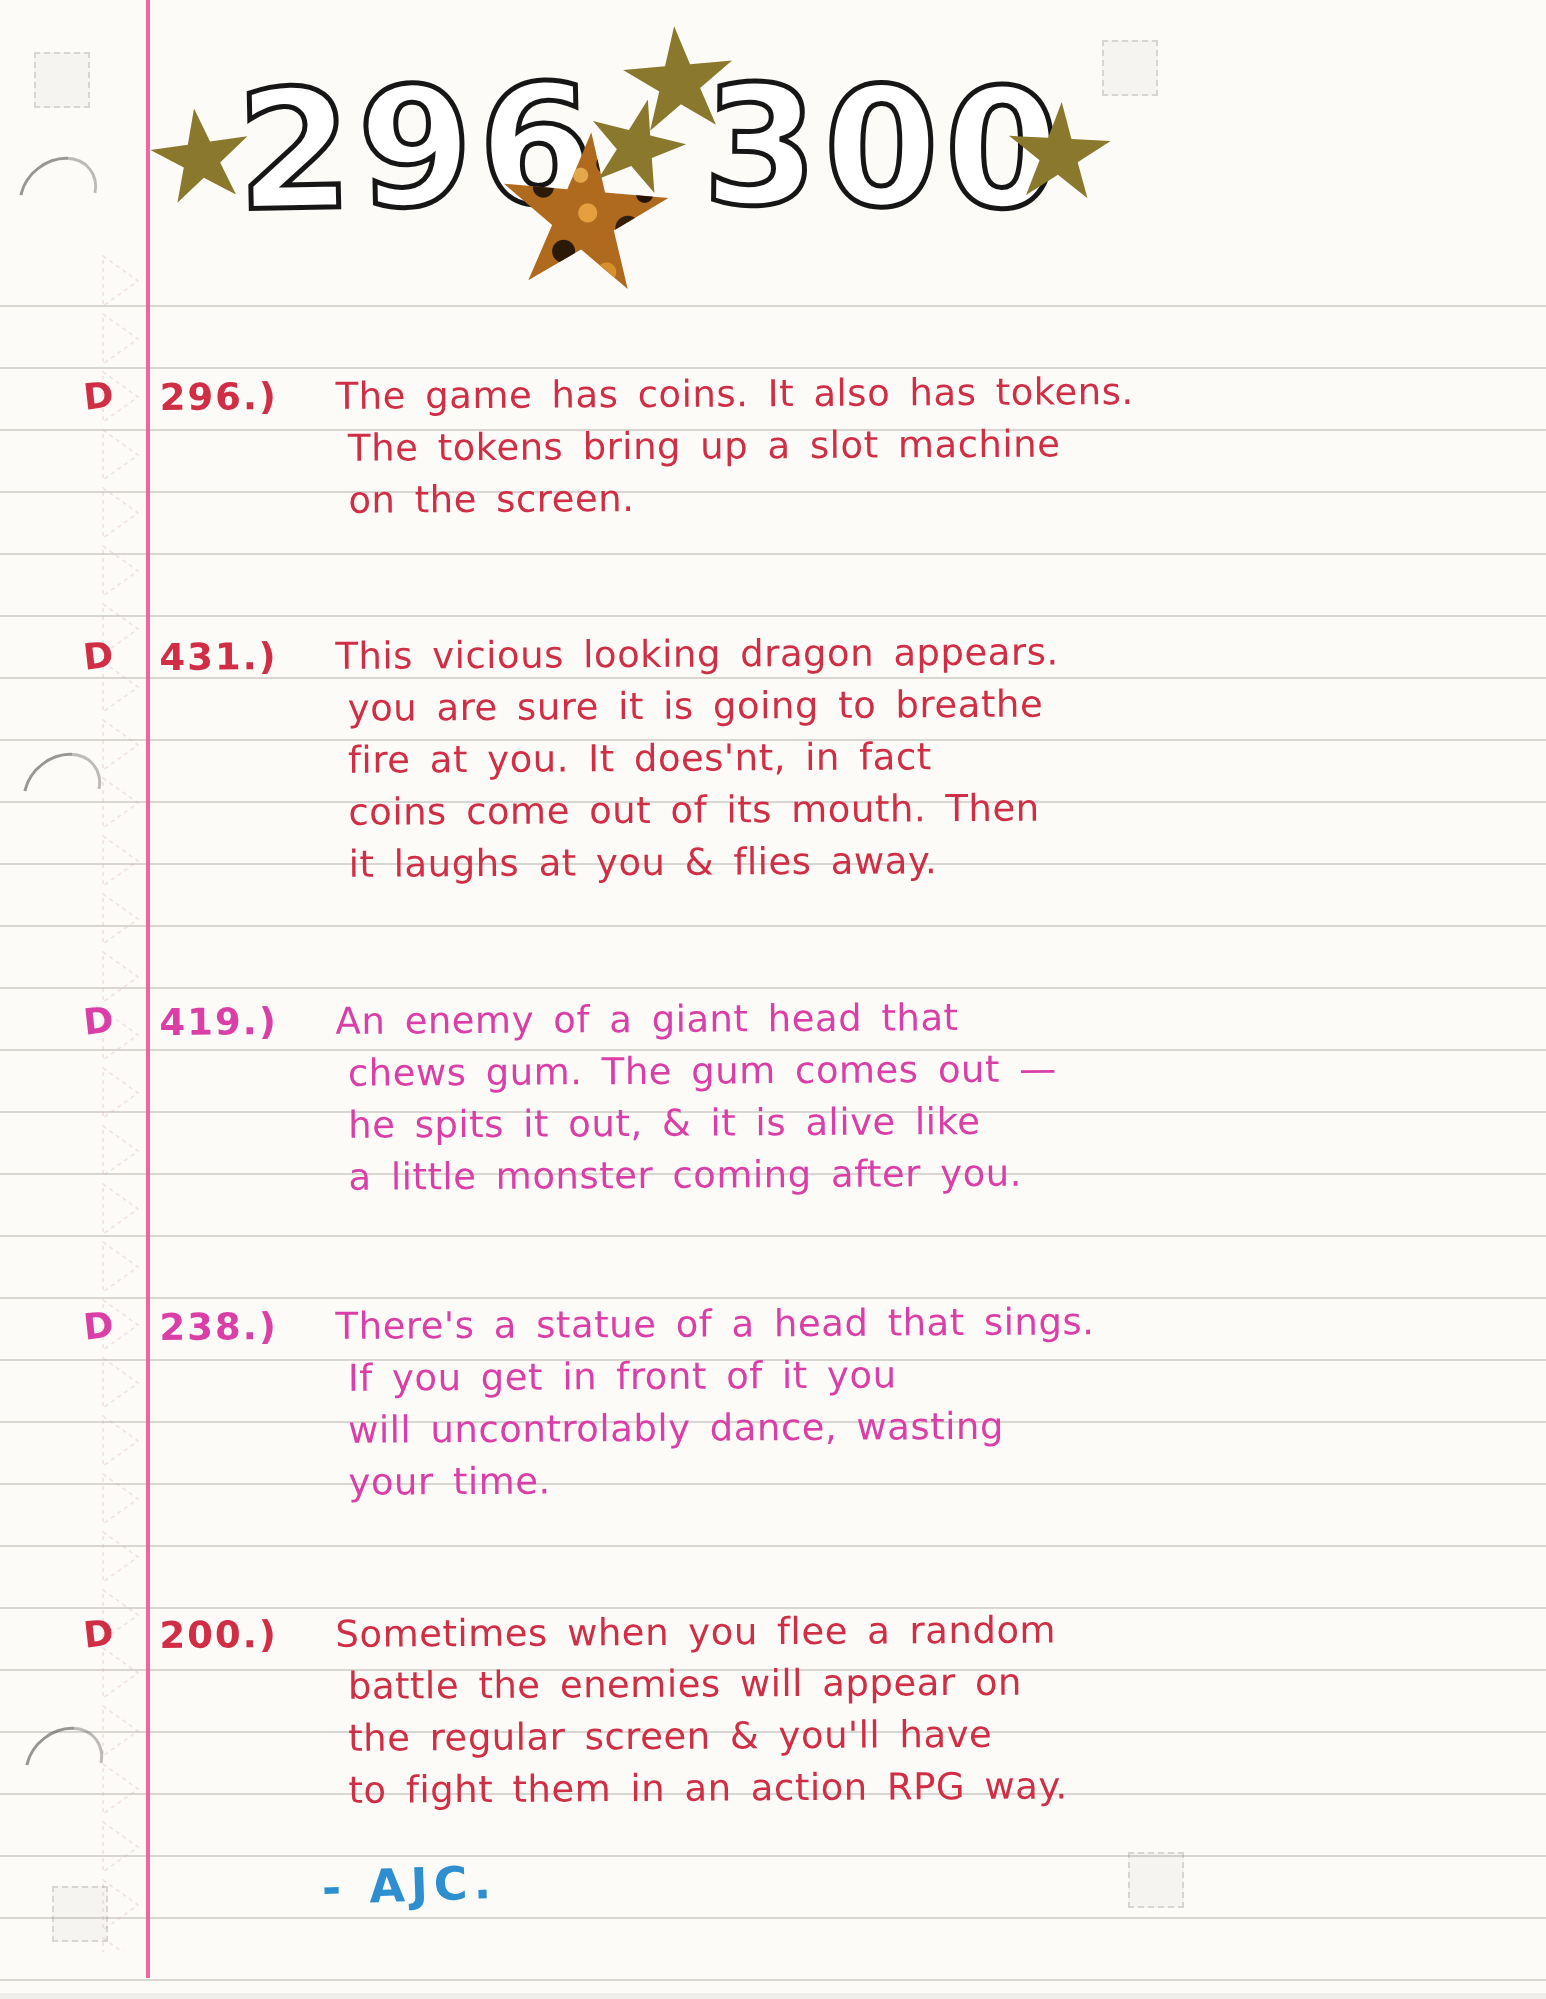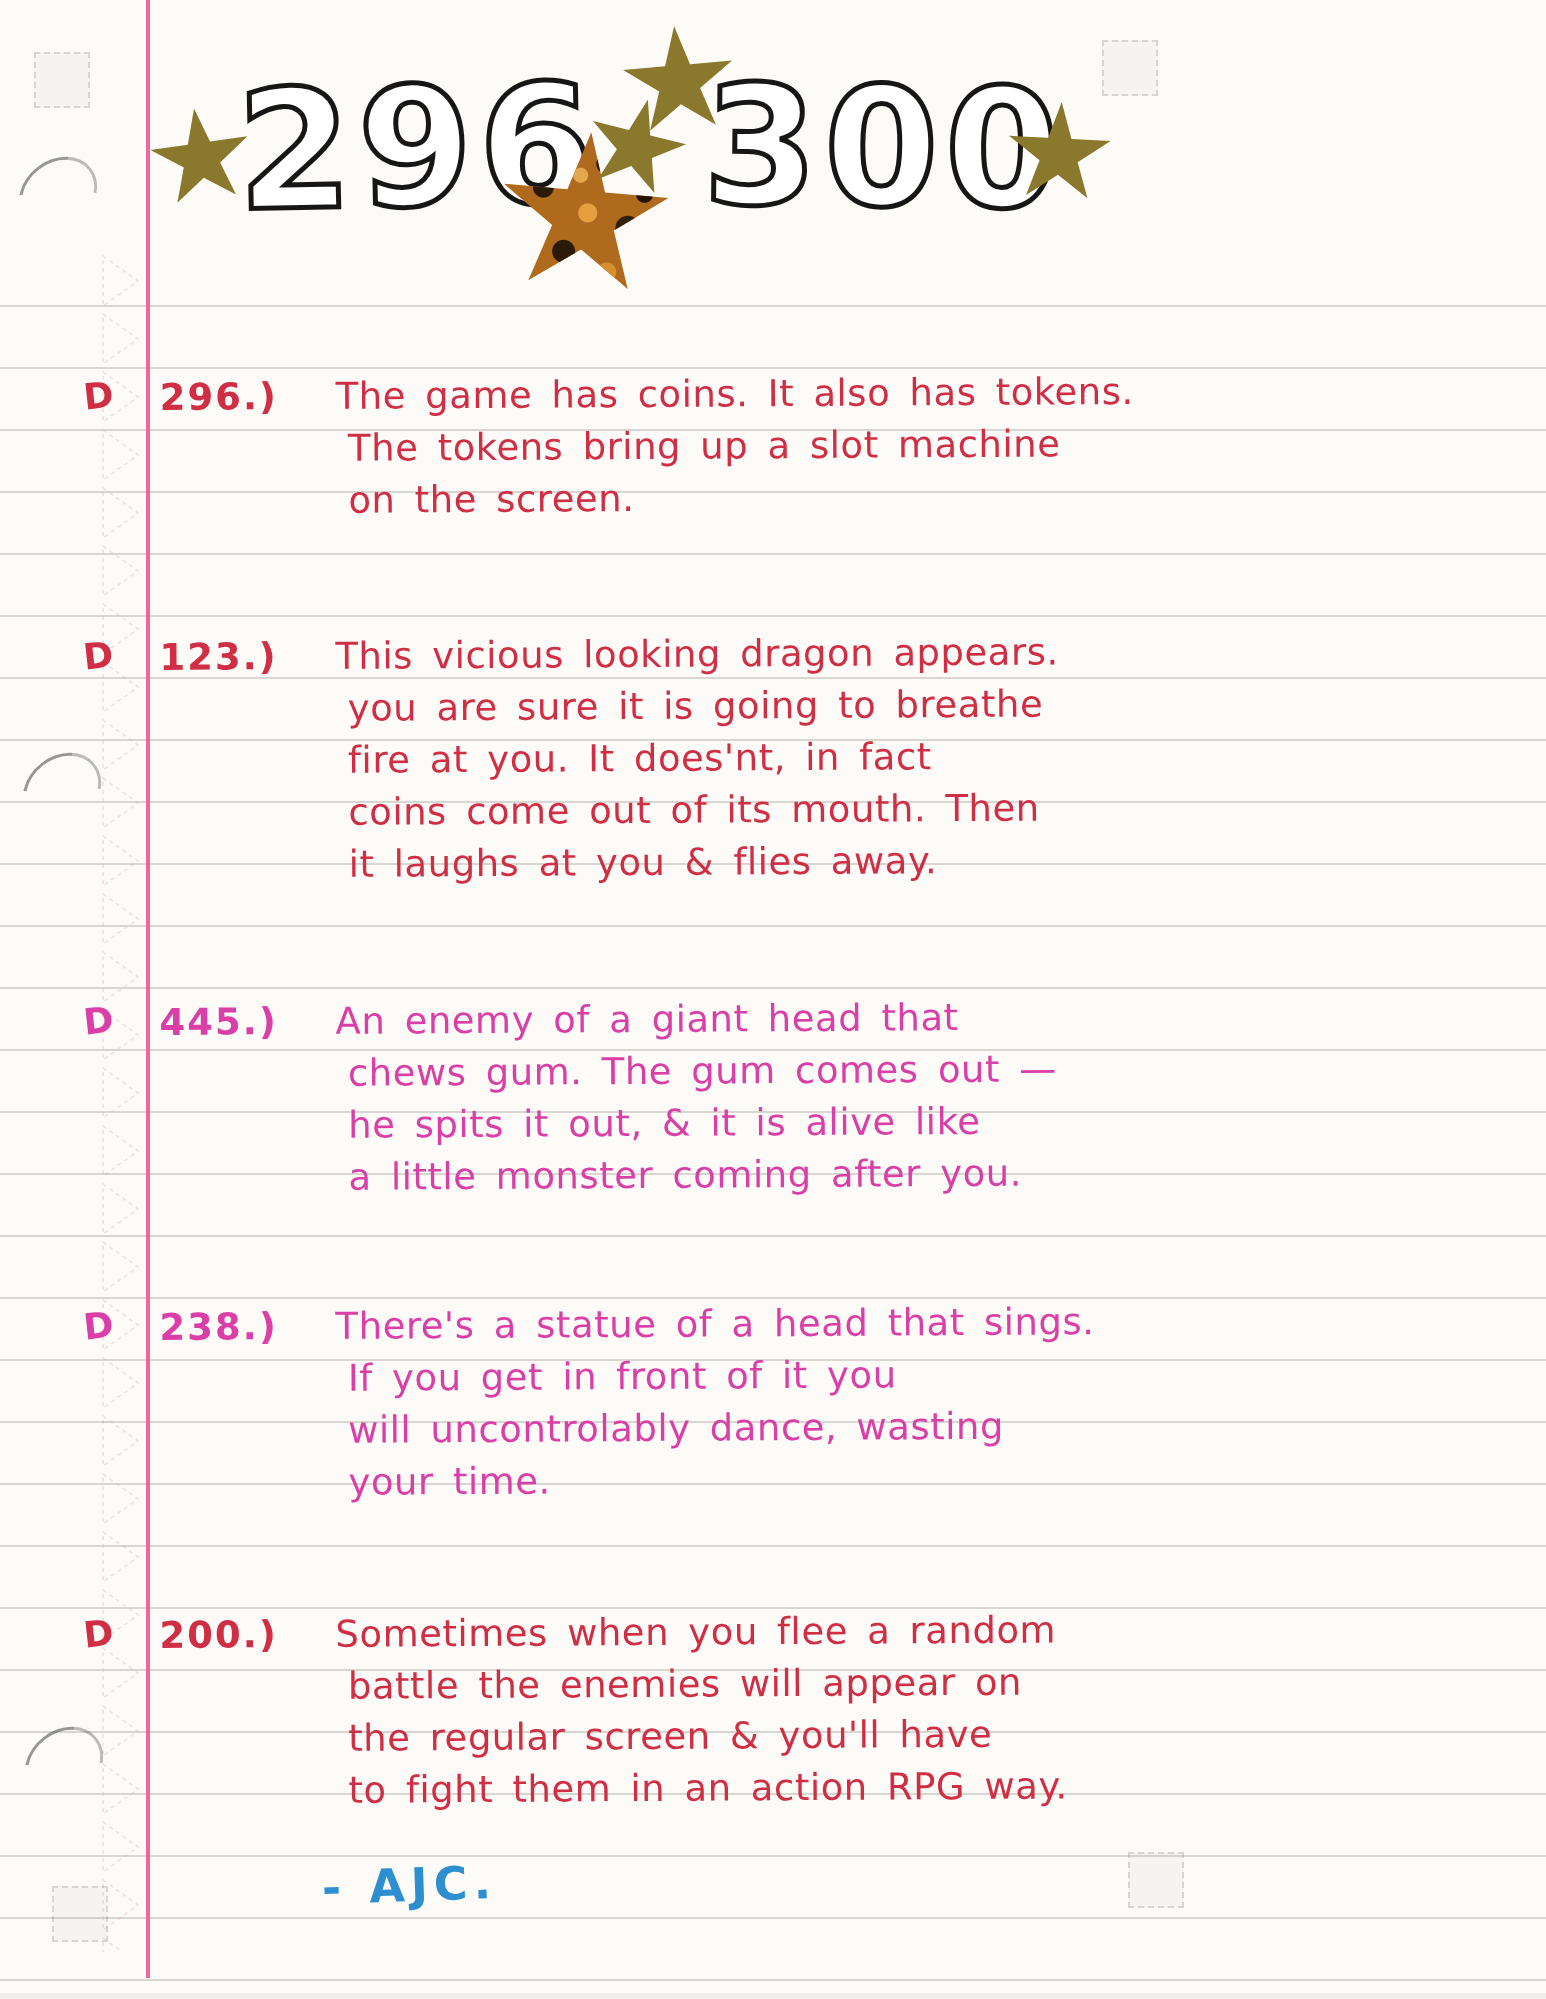--- a/index.html
+++ b/index.html
@@ -152,33 +152,33 @@
     <span class="num">296.)</span>
     <div class="lines">
         <div class="line">The game has coins. It also has tokens.</div>
         <div class="line">The tokens bring up a slot machine</div>
         <div class="line">on the screen.</div>
       </div>
   </div>
 
   <div class="entry e297 ink-red">
     <span class="dmark">D</span>
-    <span class="num">123.)</span>
+    <span class="num">431.)</span>
     <div class="lines">
         <div class="line">This vicious looking dragon appears.</div>
         <div class="line">you are sure it is going to breathe</div>
         <div class="line">fire at you. It does'nt, in fact</div>
         <div class="line">coins come out of its mouth. Then</div>
         <div class="line">it laughs at you &amp; flies away.</div>
       </div>
   </div>
 
   <div class="entry e298 ink-pink">
     <span class="dmark">D</span>
-    <span class="num">445.)</span>
+    <span class="num">419.)</span>
     <div class="lines">
         <div class="line">An enemy of a giant head that</div>
         <div class="line">chews gum. The gum comes out —</div>
         <div class="line">he spits it out, &amp; it is alive like</div>
         <div class="line">a little monster coming after you.</div>
       </div>
   </div>
 
   <div class="entry e299 ink-pink">
     <span class="dmark">D</span>

